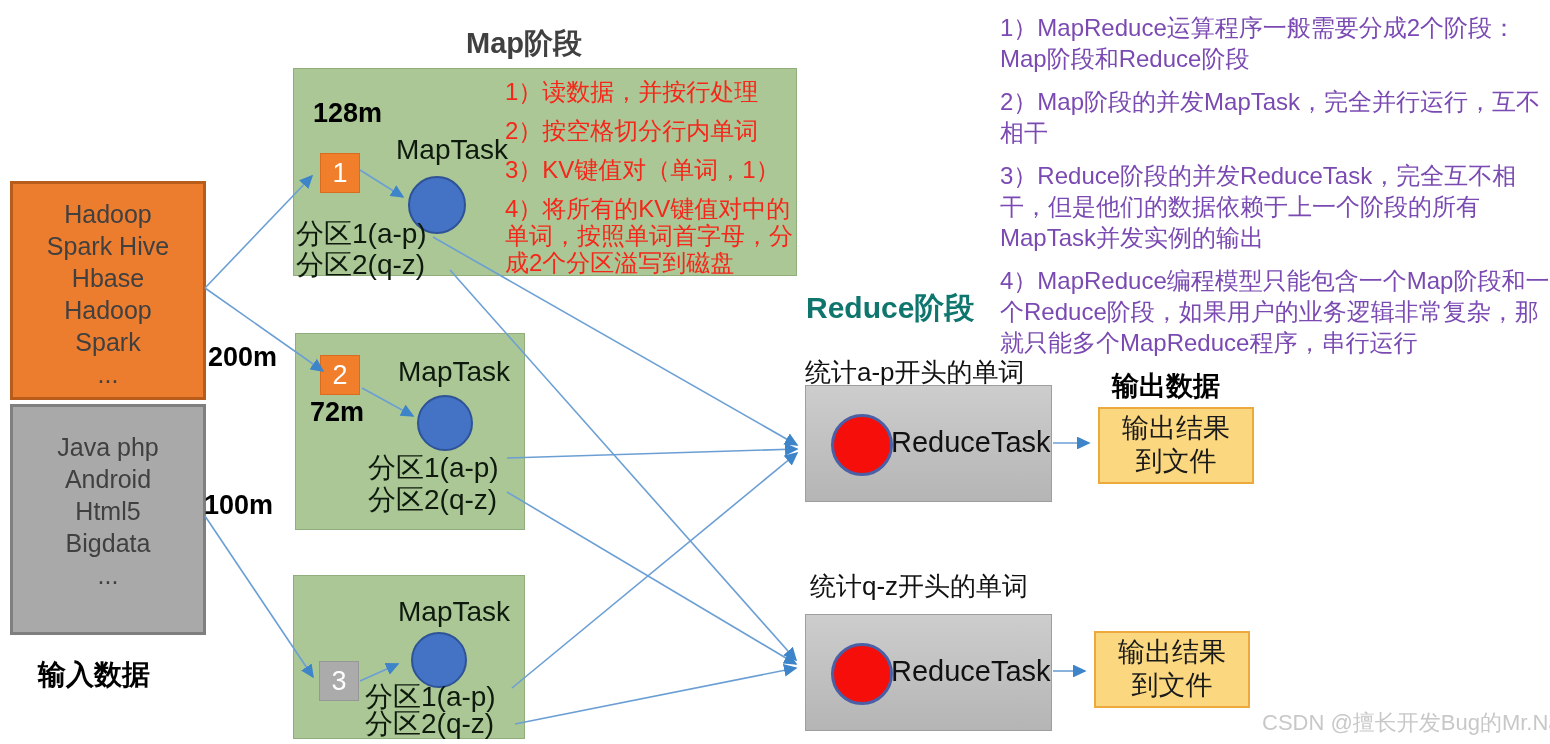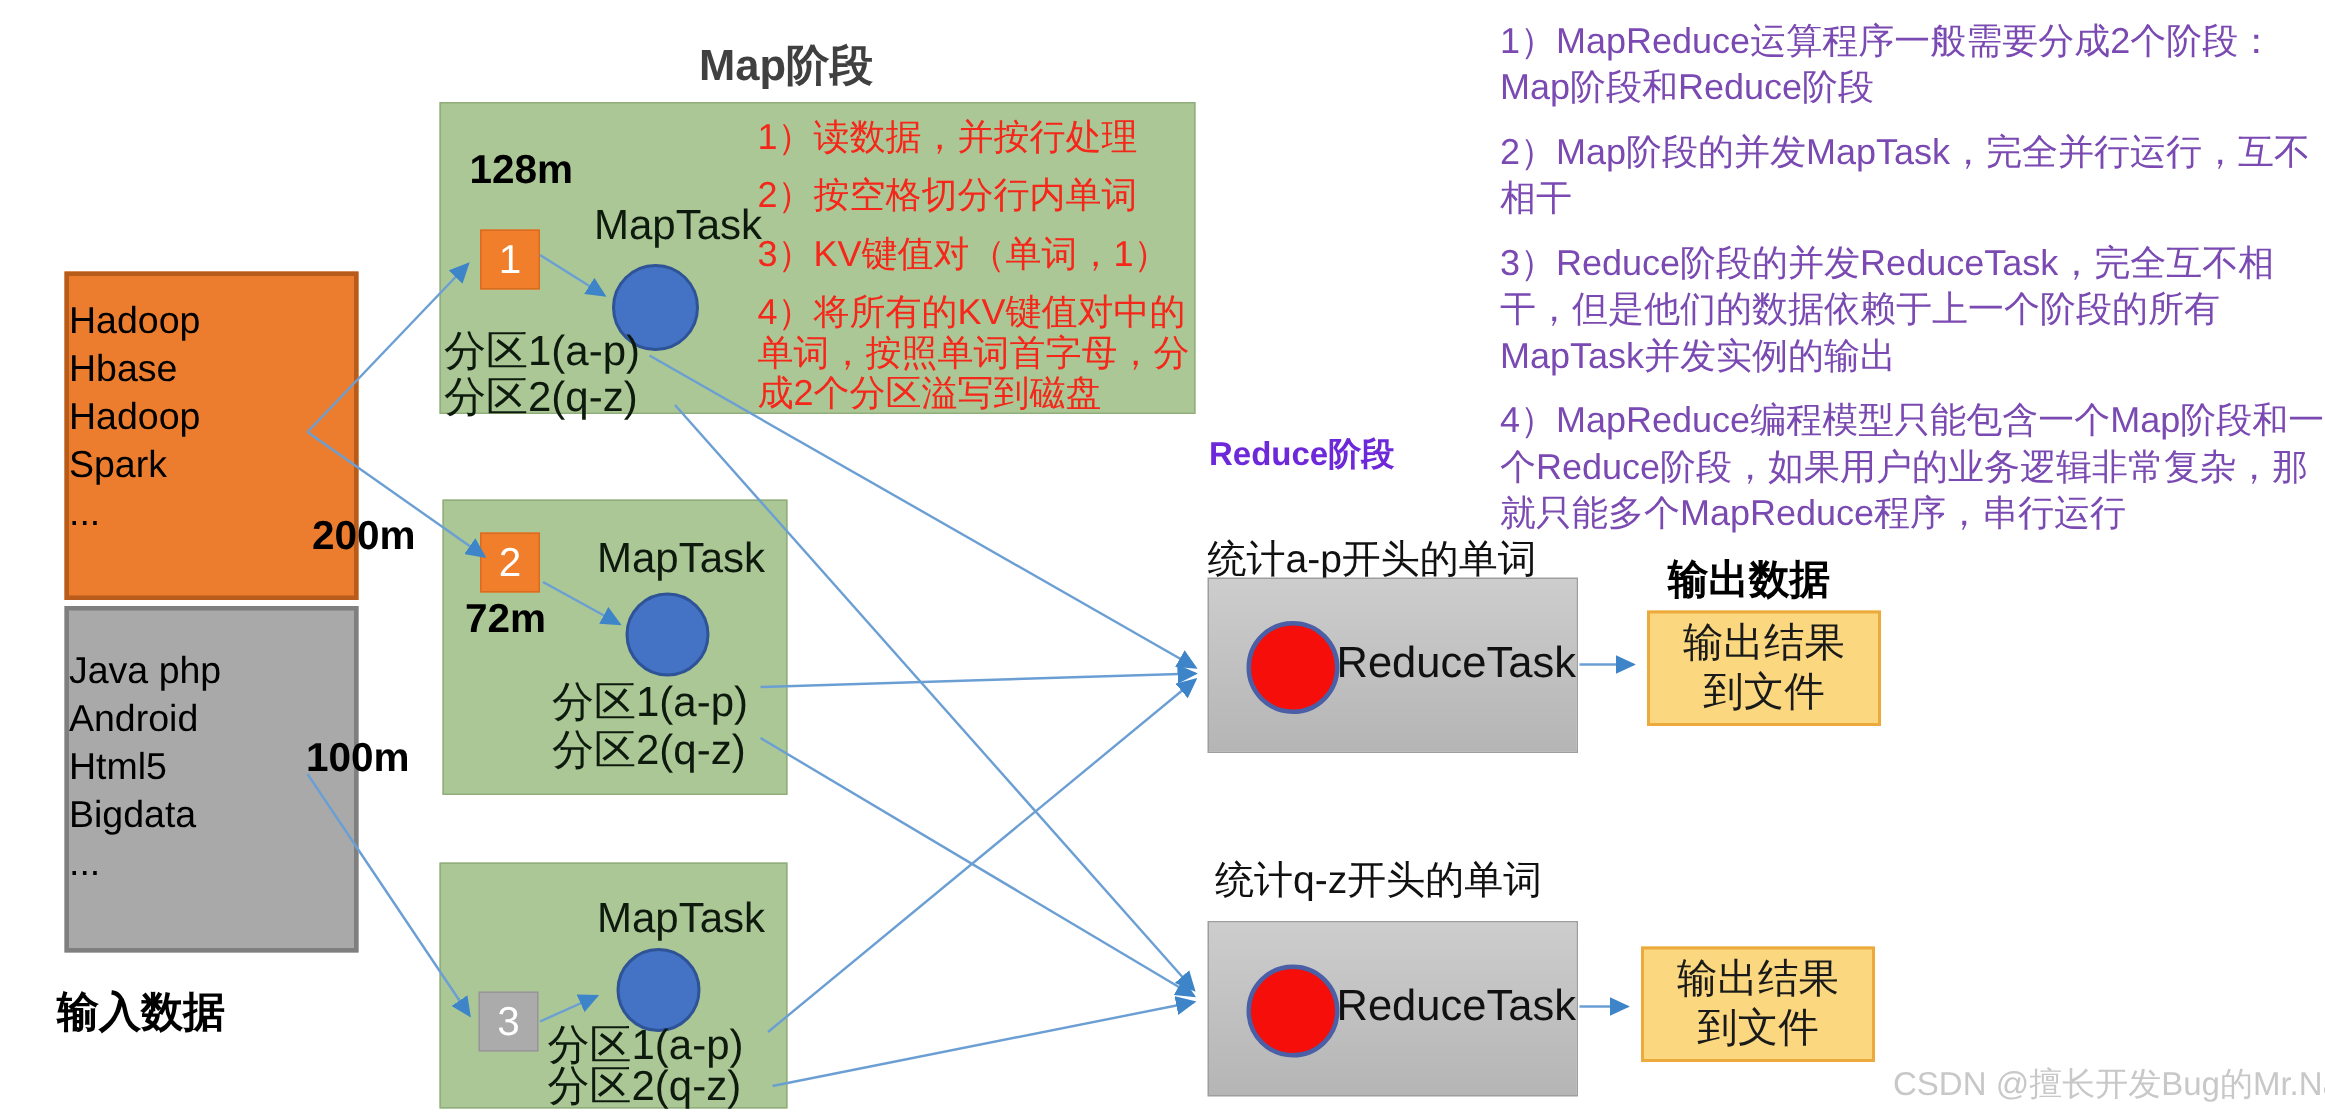--- a/index.html
+++ b/index.html
@@ -5,21 +5,21 @@
   html,body{margin:0;padding:0;background:#fff;}
   .canvas{position:relative;width:1550px;height:744px;background:#ffffff;overflow:hidden;
           font-family:"Liberation Sans","DejaVu Sans",sans-serif;color:#1a1a1a;}
   .abs{position:absolute;}
   .nowrap{white-space:nowrap;}
 
   
   .requirement{left:16px;top:6px;width:248px;font-size:26px;line-height:32.5px;color:#111;}
 
   
-  .file-box{width:190px;text-align:left;color:#000000;font-size:25px;line-height:32px;margin-left:33px;}
+  .file-box{width:190px;text-align:center;color:#404040;font-size:25px;line-height:32px;}
   .file-orange{left:10px;top:181px;height:199px;background:#ec7d2f;border:3px solid #b85c1c;padding-top:14px;}
   .file-gray{left:10px;top:404px;height:201px;background:#a9a9a9;border:3px solid #7f7f7f;padding-top:24px;}
   .input-label{left:38px;top:656px;font-size:28px;font-weight:bold;color:#000;}
 
   .size-label{font-size:27px;font-weight:bold;color:#000;}
 
   
   .map-title{left:466px;top:24px;font-size:29px;font-weight:bold;color:#404040;text-align:center;}
   .green-box{background:#abc795;border:1px solid #90ae7b;}
   .gb1{left:293px;top:68px;width:502px;height:206px;}
@@ -28,21 +28,21 @@
   .num-square{width:38px;height:38px;text-align:center;line-height:38px;color:#fff;font-size:27px;}
   .sq-orange{background:#f07e2b;border:1px solid #d96c20;}
   .sq-gray{background:#ababab;border:1px solid #979797;}
   .maptask{font-size:28px;color:#0d1a0d;}
   .blue-circle{border-radius:50%;background:#4472c4;border:2px solid #2e5396;}
   .partition{font-size:28px;color:#0d1a0d;}
   .red-steps{left:505px;top:78px;width:294px;color:#f5271a;font-size:24px;line-height:27px;}
   .red-steps div{margin-bottom:12px;}
 
   
-  .reduce-title{left:806px;top:288px;font-size:22px;font-weight:bold;color:#6d28d9;}
+  .reduce-title{left:806px;top:288px;font-size:30px;font-weight:bold;color:#0f766e;}
   .reduce-caption{font-size:26px;color:#111;}
   .reduce-box{width:245px;height:115px;background:linear-gradient(#cdcdcd,#b5b5b5);border:1px solid #9e9e9e;}
   .red-circle{width:56px;height:56px;border-radius:50%;background:#f50e0a;border:3px solid #4a5fa5;}
   .reducetask{font-size:29px;color:#111;}
 
   
   .output-title{left:1112px;top:368px;font-size:27px;font-weight:bold;color:#000;}
   .out-box{width:152px;background:#fbd87f;border:2px solid #edaa3c;text-align:center;
            font-size:27px;line-height:33px;color:#1a1a1a;white-space:pre-line;padding:3px 0 4px 0;}
 
@@ -55,20 +55,21 @@
   .arrow-layer{left:0;top:0;width:1550px;height:744px;pointer-events:none;z-index:10;}
 </style>
 </head>
 <body>
 
 <div class="canvas">
 
 
   <div class="abs file-box file-orange">
     <div>Hadoop</div>
+    <div>Spark Hive</div>
     <div>Hbase</div>
     <div>Hadoop</div>
     <div>Spark</div>
     <div>...</div>
   </div>
 
   <div class="abs file-box file-gray">
     <div>Java php</div>
     <div>Android</div>
     <div>Html5</div>

